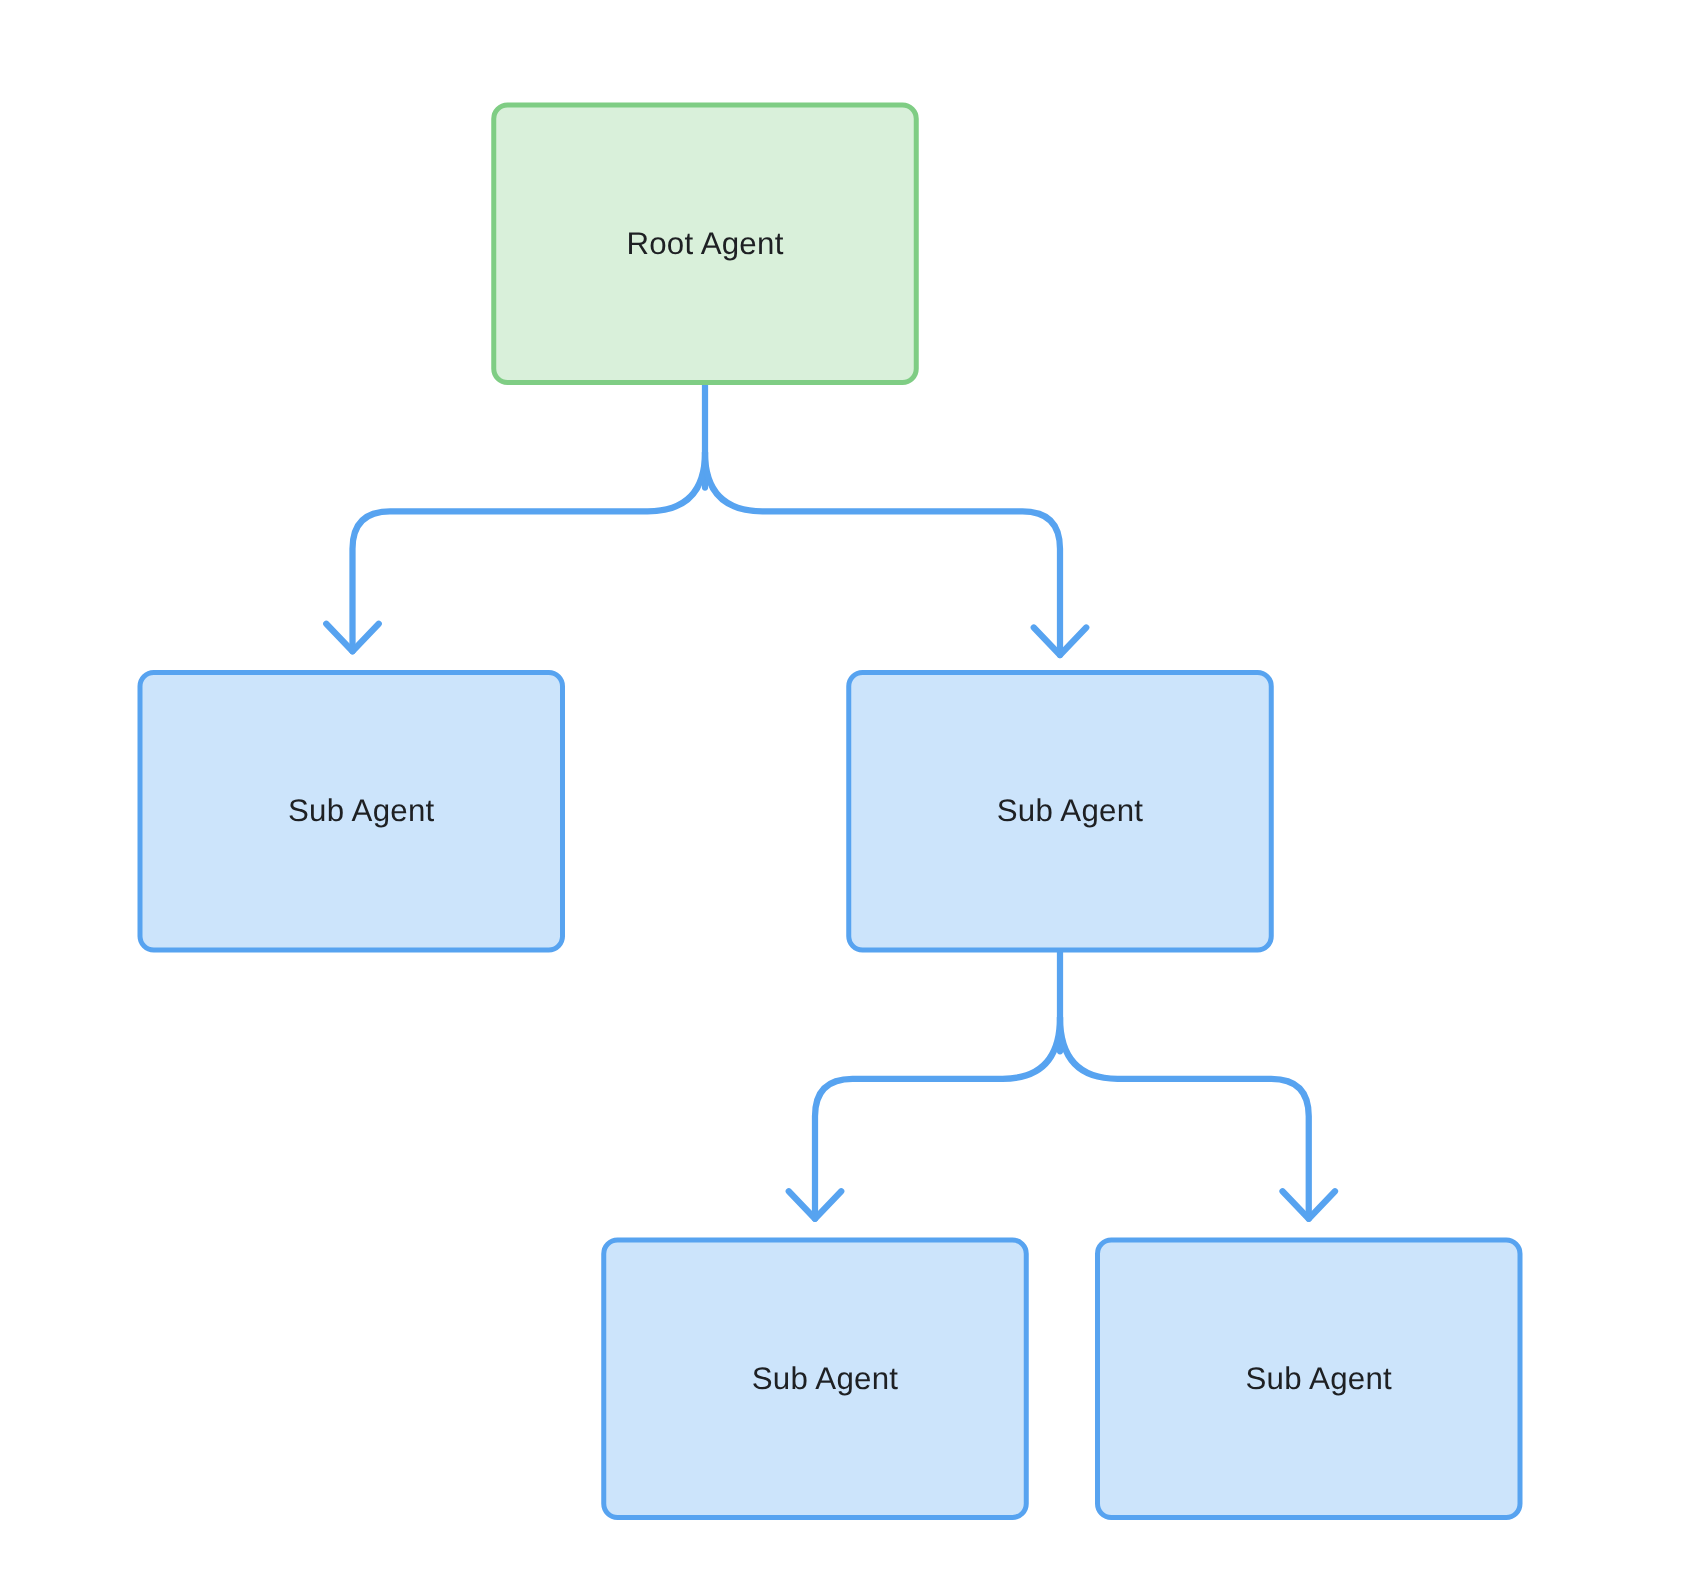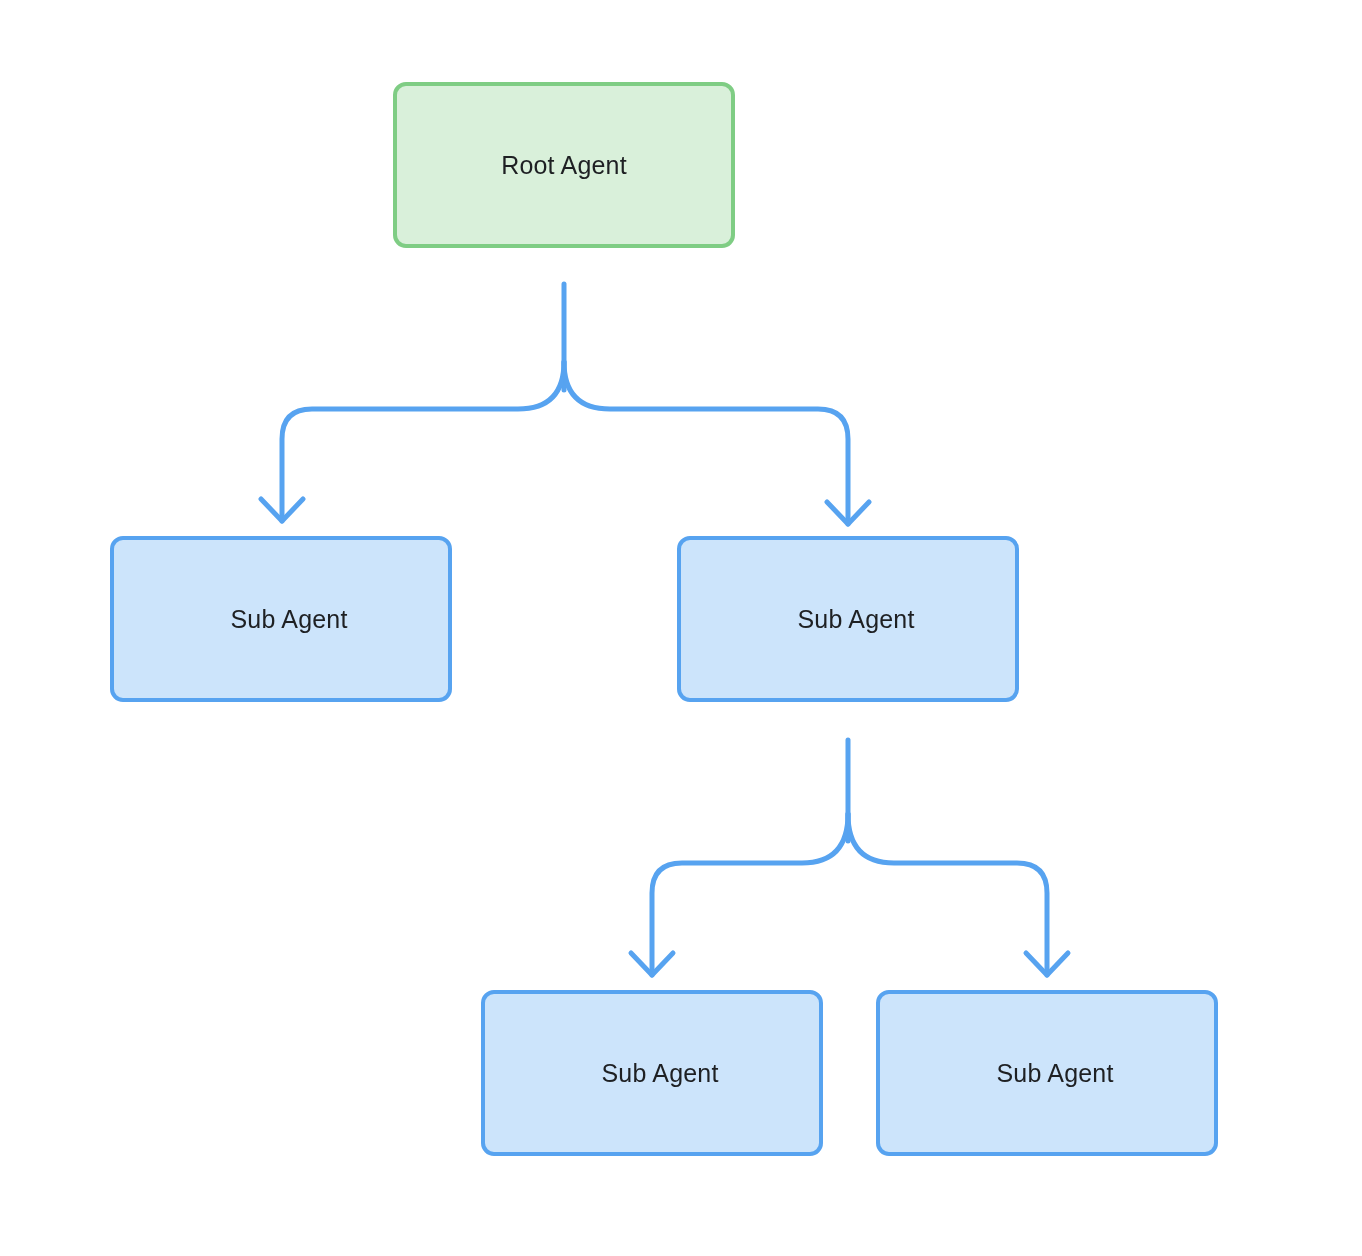--- a/index.html
+++ b/index.html
@@ -29,21 +29,21 @@
   }
   .edges-svg path {
     fill: none;
     stroke: var(--connector);
     stroke-width: 5;
     stroke-linecap: round;
     stroke-linejoin: round;
   }
   .node {
     position: absolute;
-    width: 342px; height: 166px;
+    width: 342px; height: 226px;
     border-radius: 13px;
     display: flex;
     align-items: center;
     justify-content: center;
     font-size: 25px;
     font-weight: 500;
     letter-spacing: 0.2px;
     color: var(--text);
   }
   .node.green {

